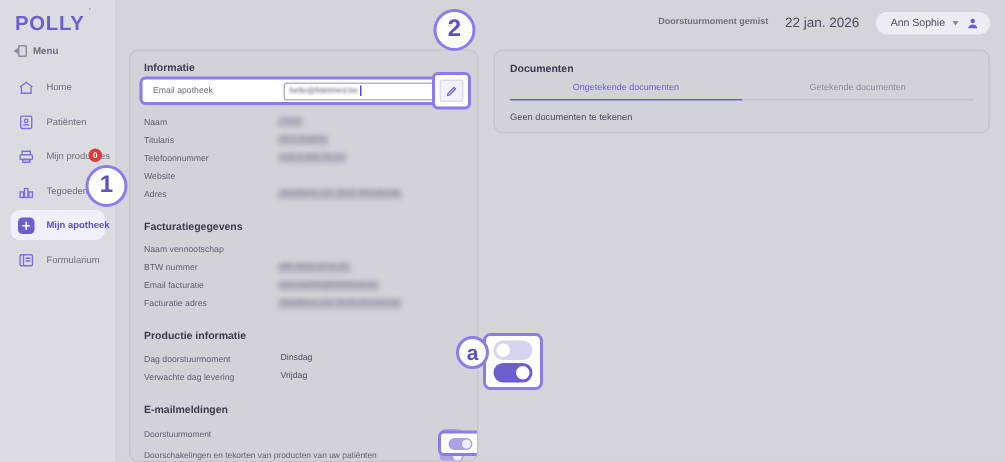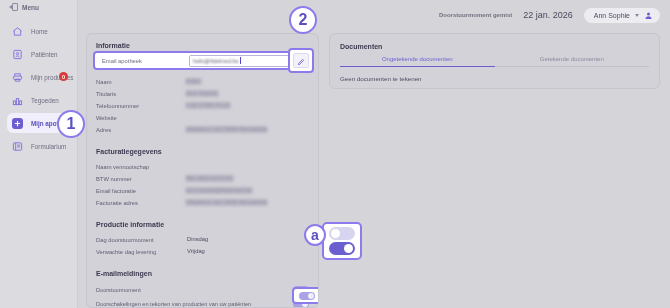--- a/index.html
+++ b/index.html
@@ -275,20 +275,26 @@
   }
   .big-toggle.off .bk { left: 2px; }
   .big-toggle.on  .bk { right: 2px; }
 </style>
 </head>
 <body>
 
 <div id="app">
 
   <div class="sidebar">
+    <div class="logo-wrap">
+      <span class="logo">
+        <span>POLLY</span>
+        <span class="tm">´</span>
+      </span>
+    </div>
     <div class="menu-row">
       <span class="menu-ico">
         <span class="arr"></span>
           <span class="bars"></span>
       </span>
       <span class="menu-label">Menu</span>
     </div>
 
     <div class="nav">
       <div class="nav-item">

